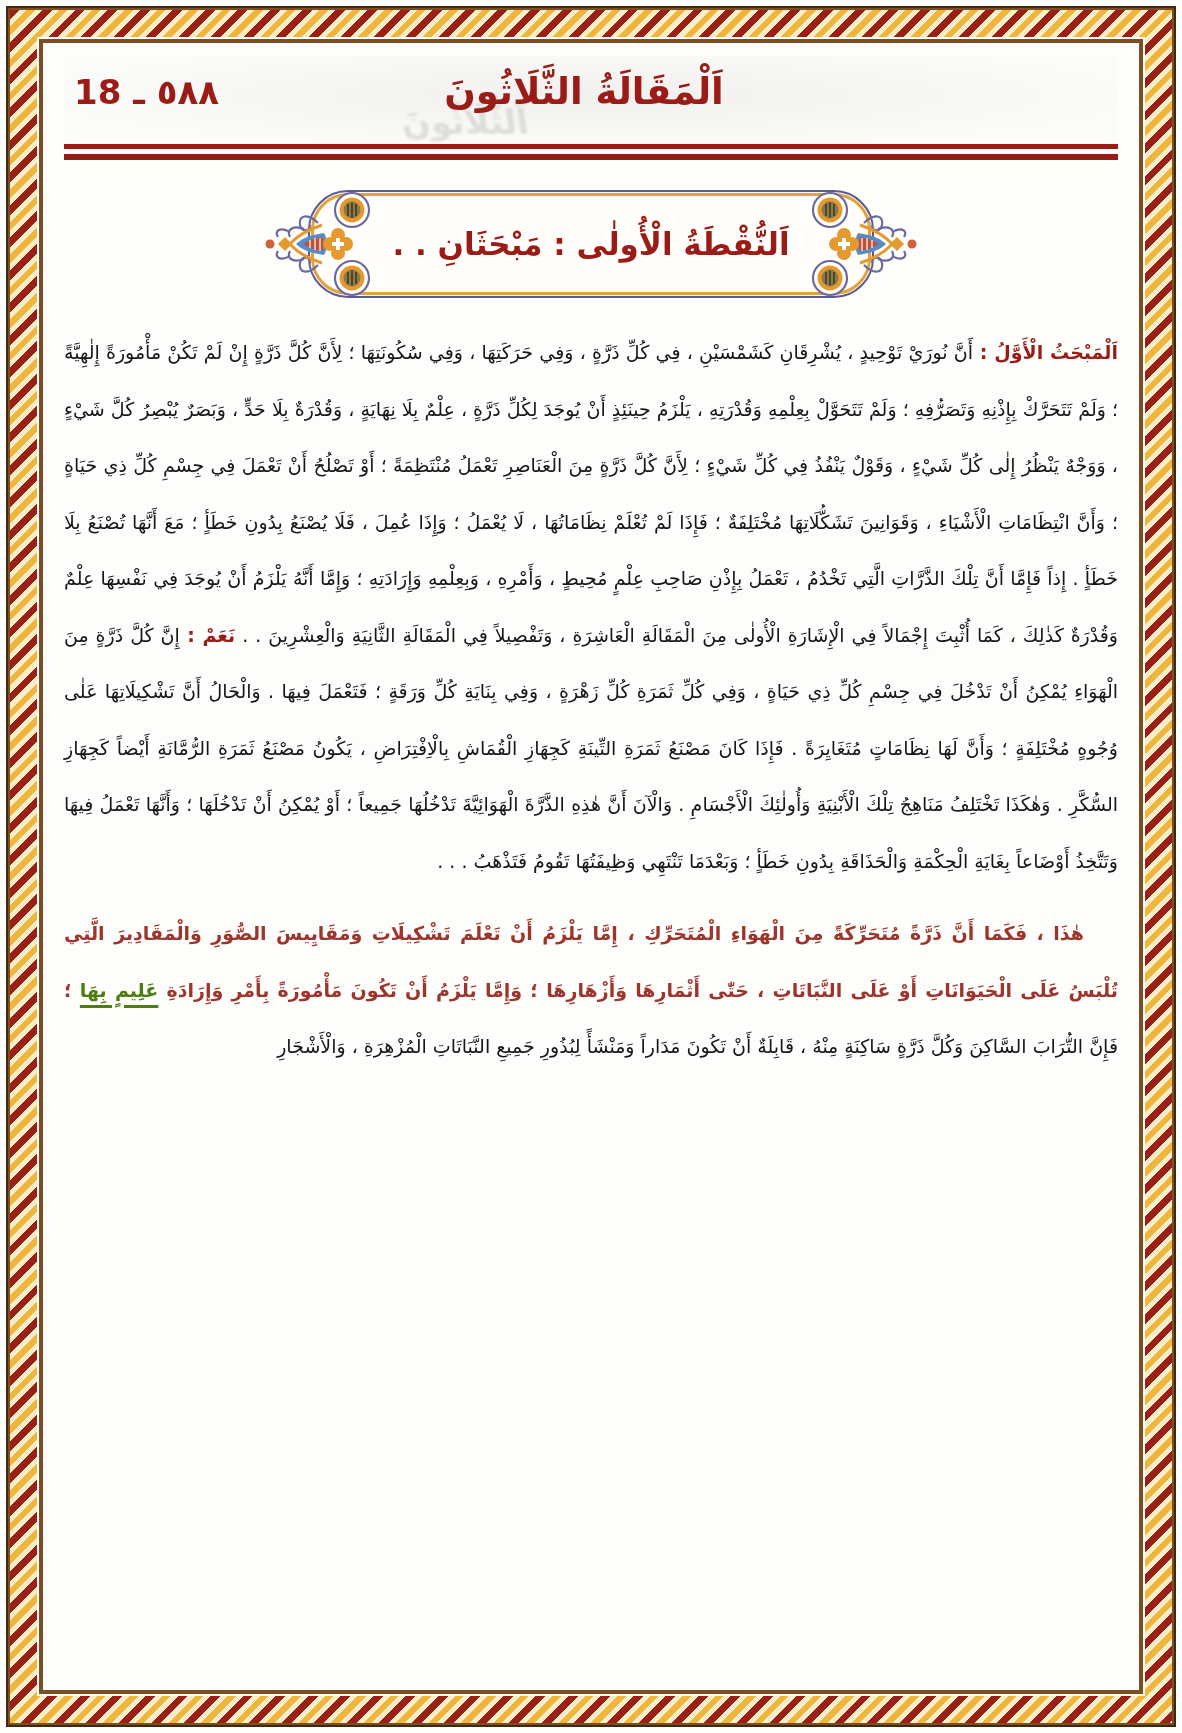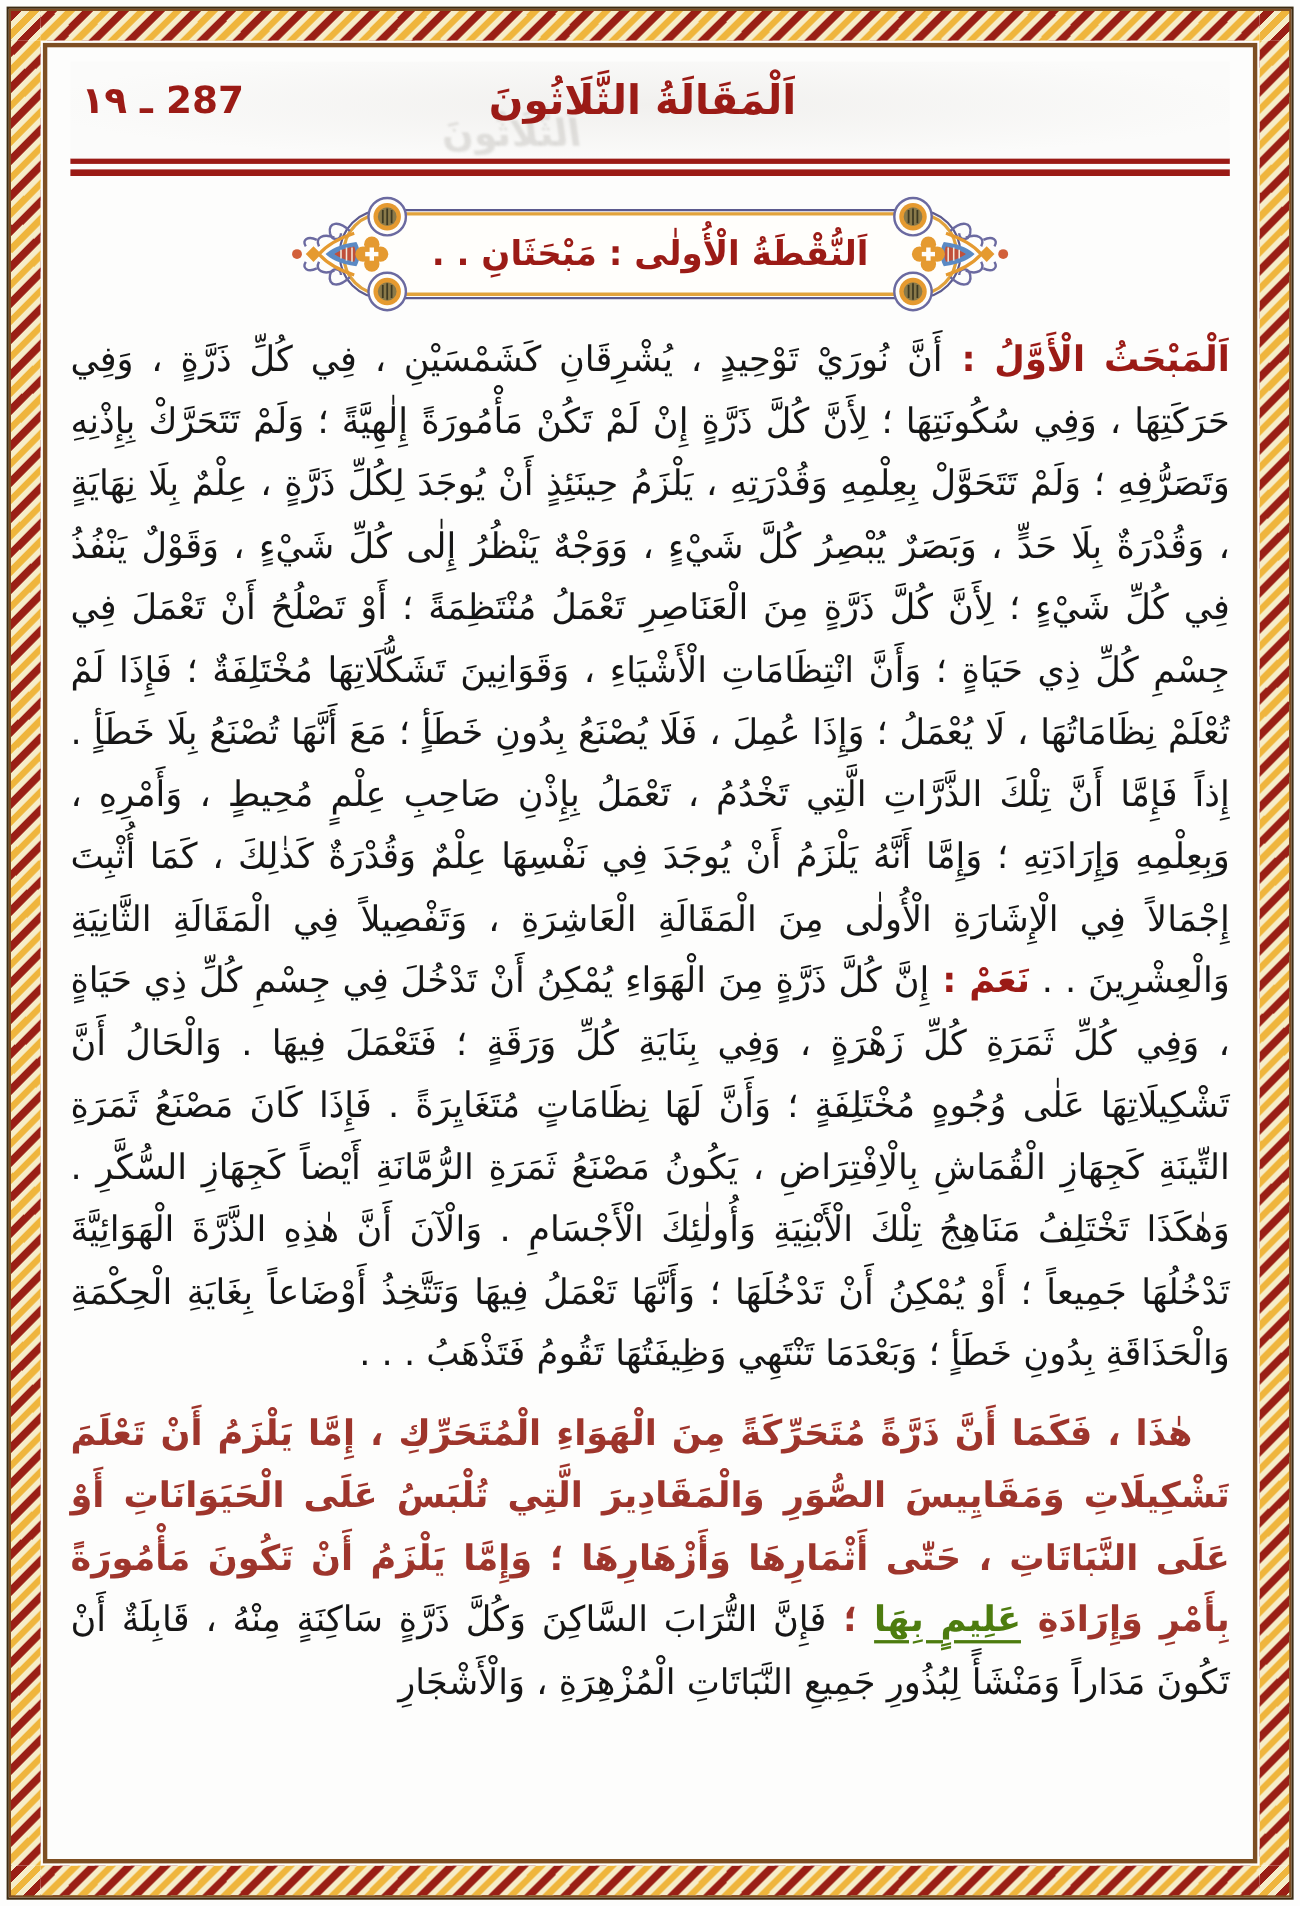--- a/index.html
+++ b/index.html
@@ -46,41 +46,41 @@
     color:rgba(185,183,178,0.40);
     filter:blur(1px);
     transform:skewX(8deg);
   }
   .double-rule{
     height:5px;
     border-top:5px solid #9b1b16;
     border-bottom:6px solid #9b1b16;
   }
   
-  .cartouche-wrap{position:relative;width:566px;margin:30px auto 0 auto;height:82px;}
+  .cartouche-wrap{position:relative;width:566px;margin:30px auto 0 auto;height:108px;}
   .cart-outer{
     position:absolute;inset:0;border-radius:40px;
     border:2px solid #5c5b8f;background:#fffefb;
   }
   .cart-inner{
     position:absolute;inset:3px;border-radius:37px;
     border:3px solid #e2a33c;
   }
   .cart-text{
     position:absolute;inset:0;
     display:flex;align-items:center;justify-content:center;
     font-size:31px;font-weight:bold;color:#9b1b16;
   }
   .ornament{position:absolute;top:50%;width:118px;height:118px;margin-top:-59px;}
   .ornament.left{right:auto;left:-44px;}
   .ornament.right{right:-44px;transform:scaleX(-1);}
   
   .body-text{
     margin-top:26px;
-    font-size:32px;
+    font-size:19px;
     line-height:56.5px;
     color:#161616;
     text-align:justify;
   }
   .para{margin:0;}
   .para.indent{text-indent:34px;margin-top:16px;}
   .seg-black{color:#161616;font-weight:normal;}
   .seg-red{color:#9b1b16;font-weight:bold;}
   .seg-maroon{color:#9e352c;font-weight:bold;}
   .seg-maroon-u{
@@ -97,21 +97,21 @@
 
   <div class="frame-outerline"></div>
   <div class="frame-brown-outer"></div>
   <div class="frame-band"></div>
   <div class="frame-brown-inner"></div>
 
   <div class="content">
 
     <div class="header">
       <div class="ghost">اَلثَّلَاثُونَ</div>
-      <div class="page-number">287 ـ ١٩</div>
+      <div class="page-number">٥٨٨ ـ 18</div>
       <div class="page-title">اَلْمَقَالَةُ الثَّلَاثُونَ</div>
     </div>
     <div class="double-rule"></div>
 
     <div class="cartouche-wrap">
       <div class="cart-outer"></div>
       <div class="cart-inner"></div>
 
       <svg class="ornament left" viewBox="0 0 118 118">
         <g stroke="#6b6aa0" stroke-width="2.2" fill="none">

